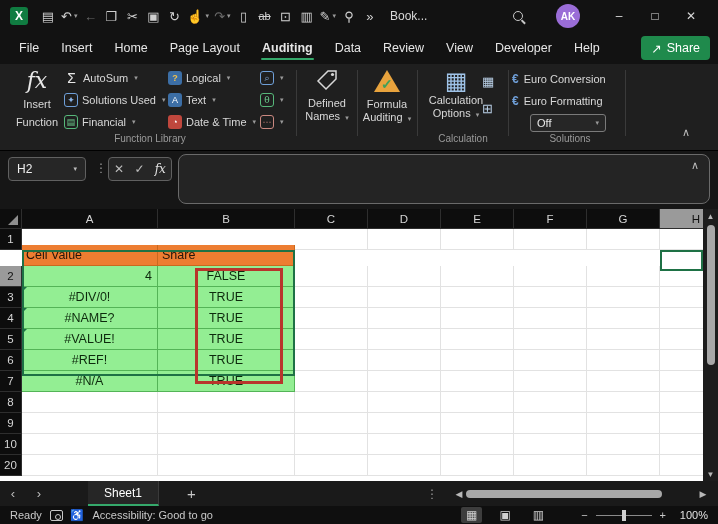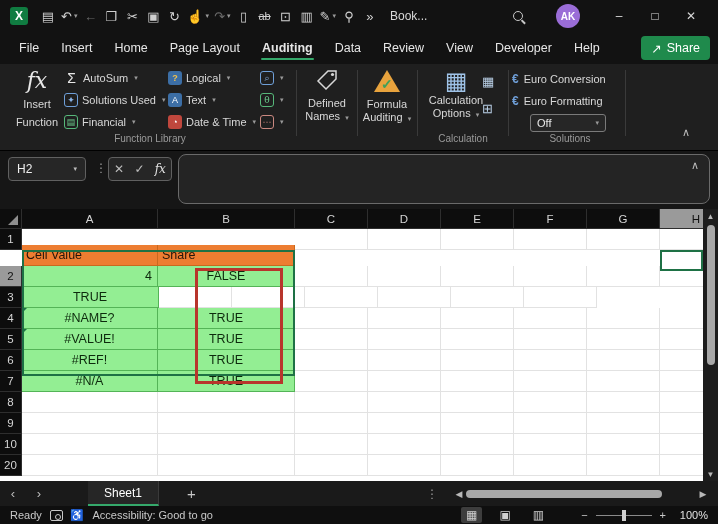--- a/index.html
+++ b/index.html
@@ -372,20 +372,24 @@
           </div>
           <div class="cell" style="width: 73px;"></div>
           <div class="cell" style="width: 73px;"></div>
           <div class="cell" style="width: 73px;"></div>
           <div class="cell" style="width: 73px;"></div>
           <div class="cell" style="width: 73px;"></div>
           <div class="cell" style="width: 73px;"></div>
         </div>
         <div class="grow">
           <div class="rh">3</div>
+          <div class="cell c-green" style="width: 136px;">
+            <span>#DIV/0!</span>
+            <span class="tri"></span>
+          </div>
           <div class="cell c-green" style="width: 137px;">
             <span>TRUE</span>
           </div>
           <div class="cell" style="width: 73px;"></div>
           <div class="cell" style="width: 73px;"></div>
           <div class="cell" style="width: 73px;"></div>
           <div class="cell" style="width: 73px;"></div>
           <div class="cell" style="width: 73px;"></div>
           <div class="cell" style="width: 73px;"></div>
         </div>

